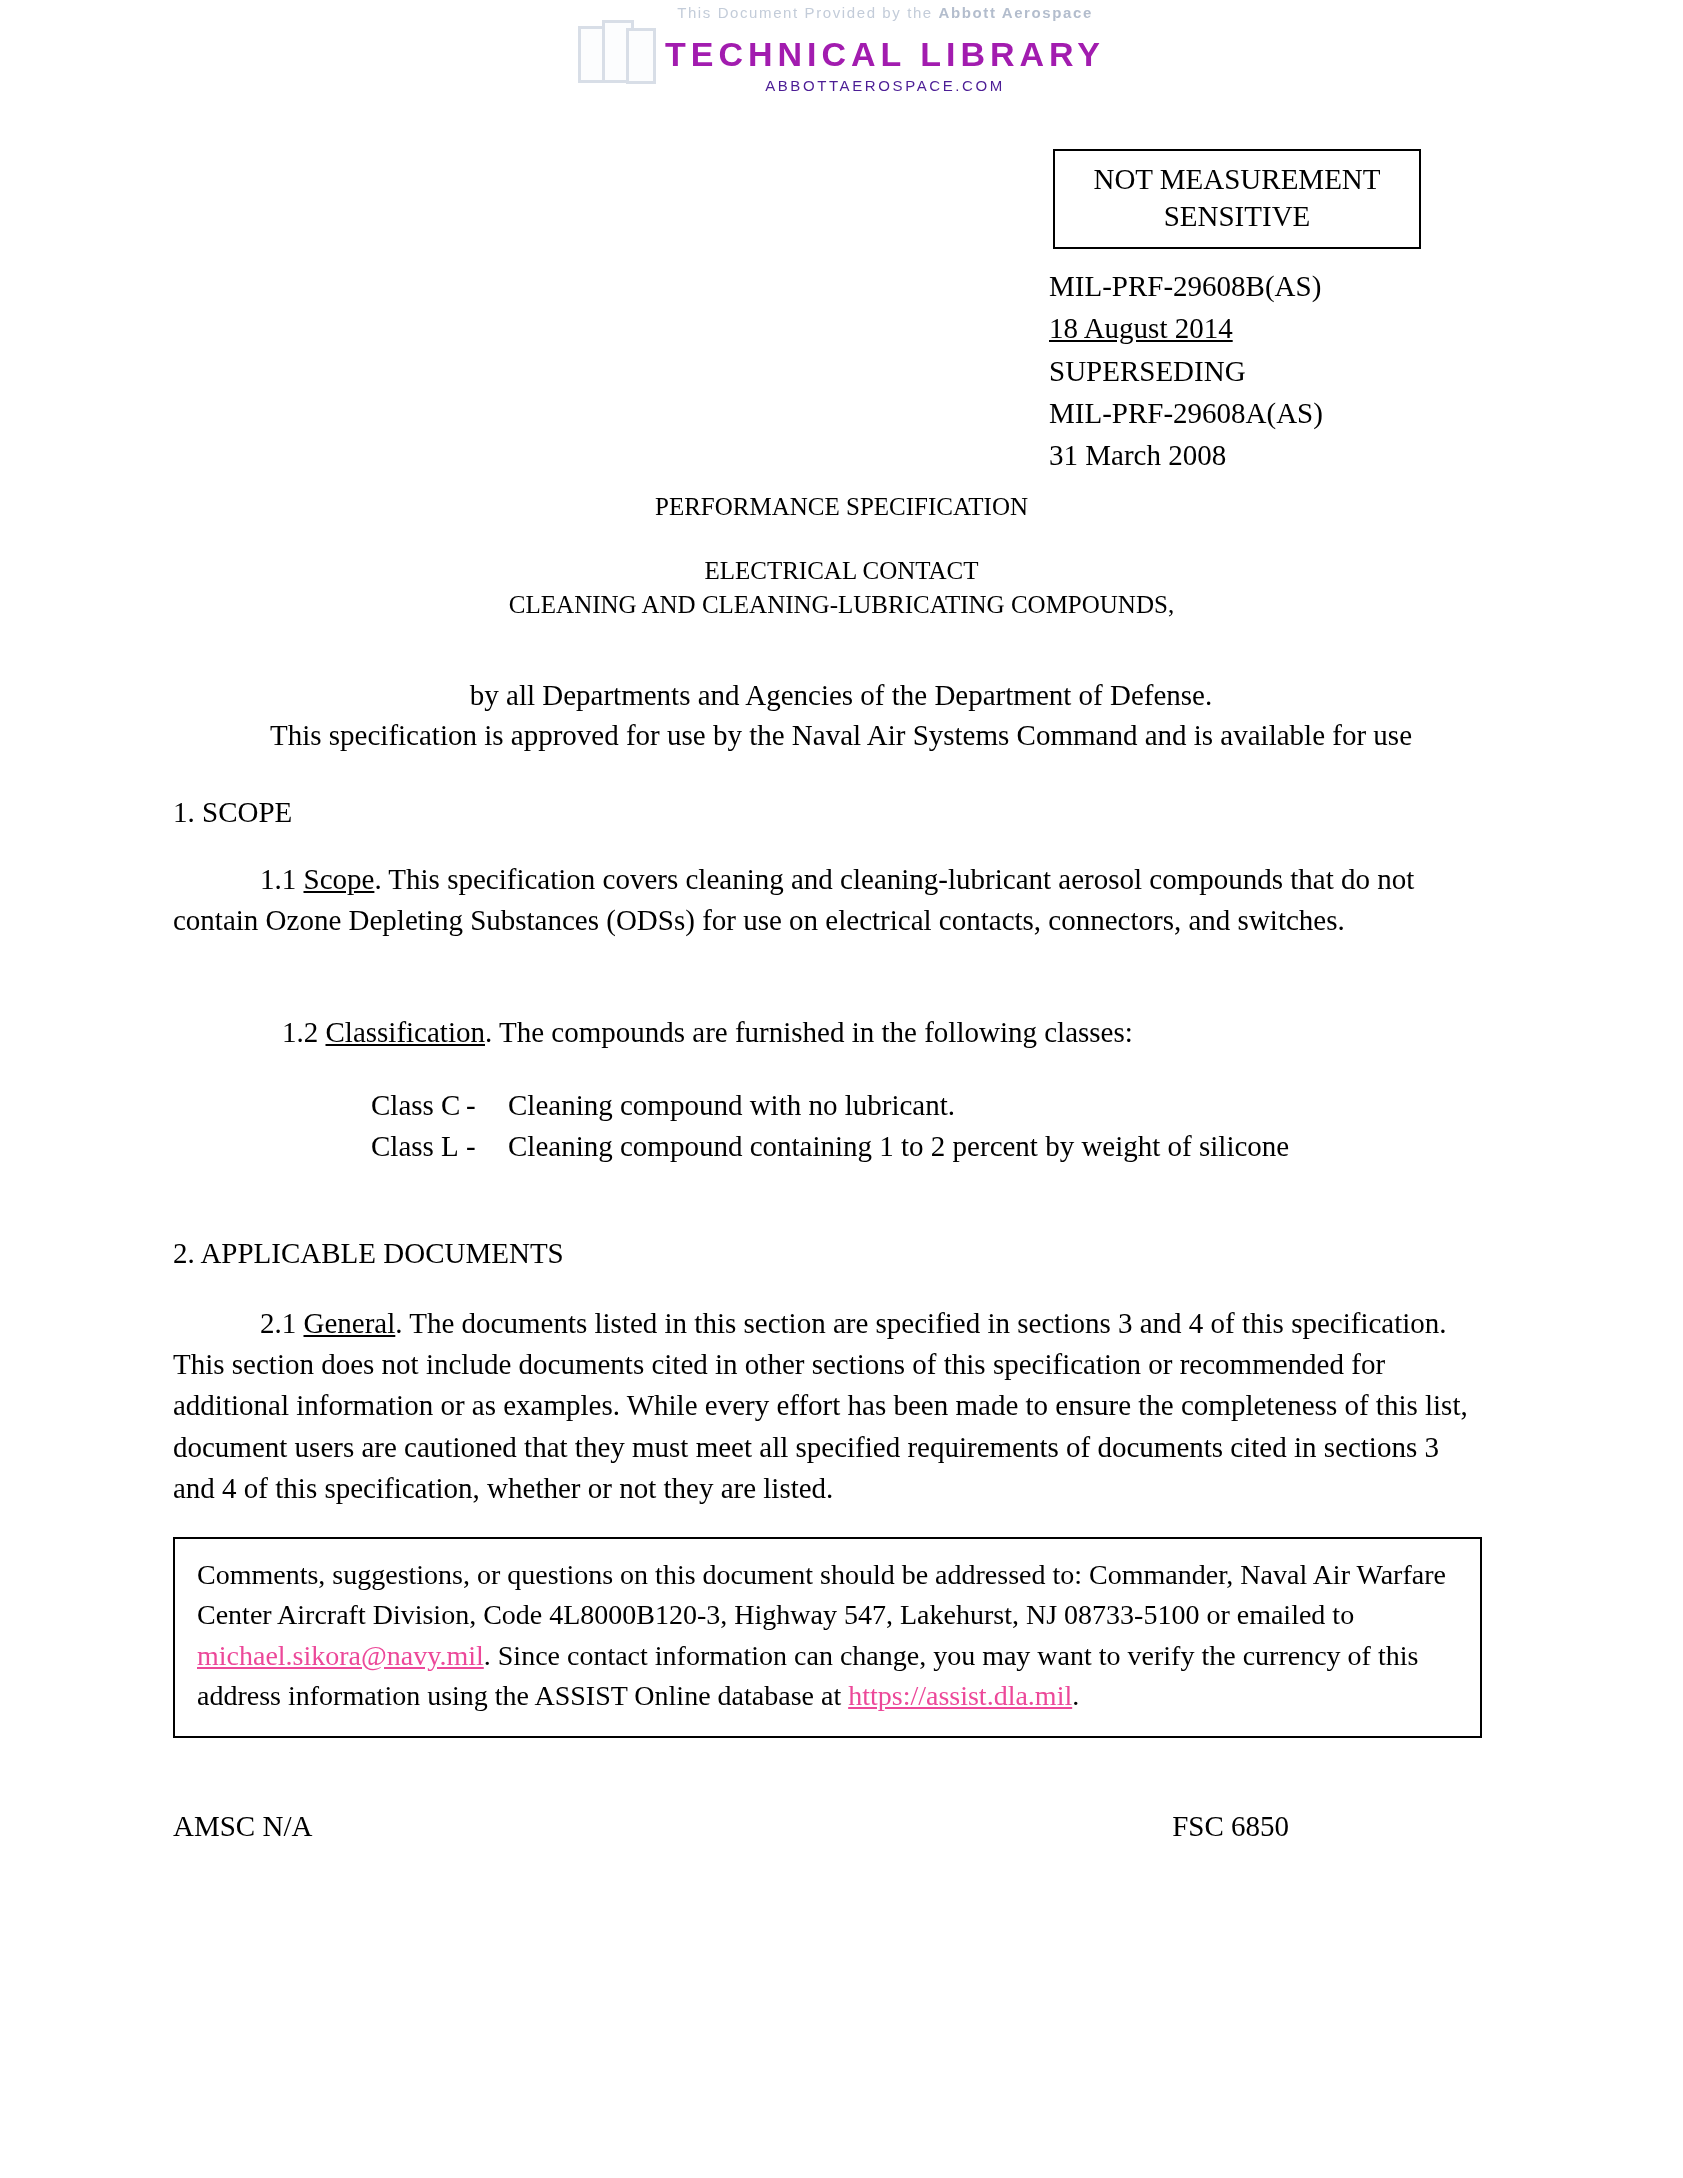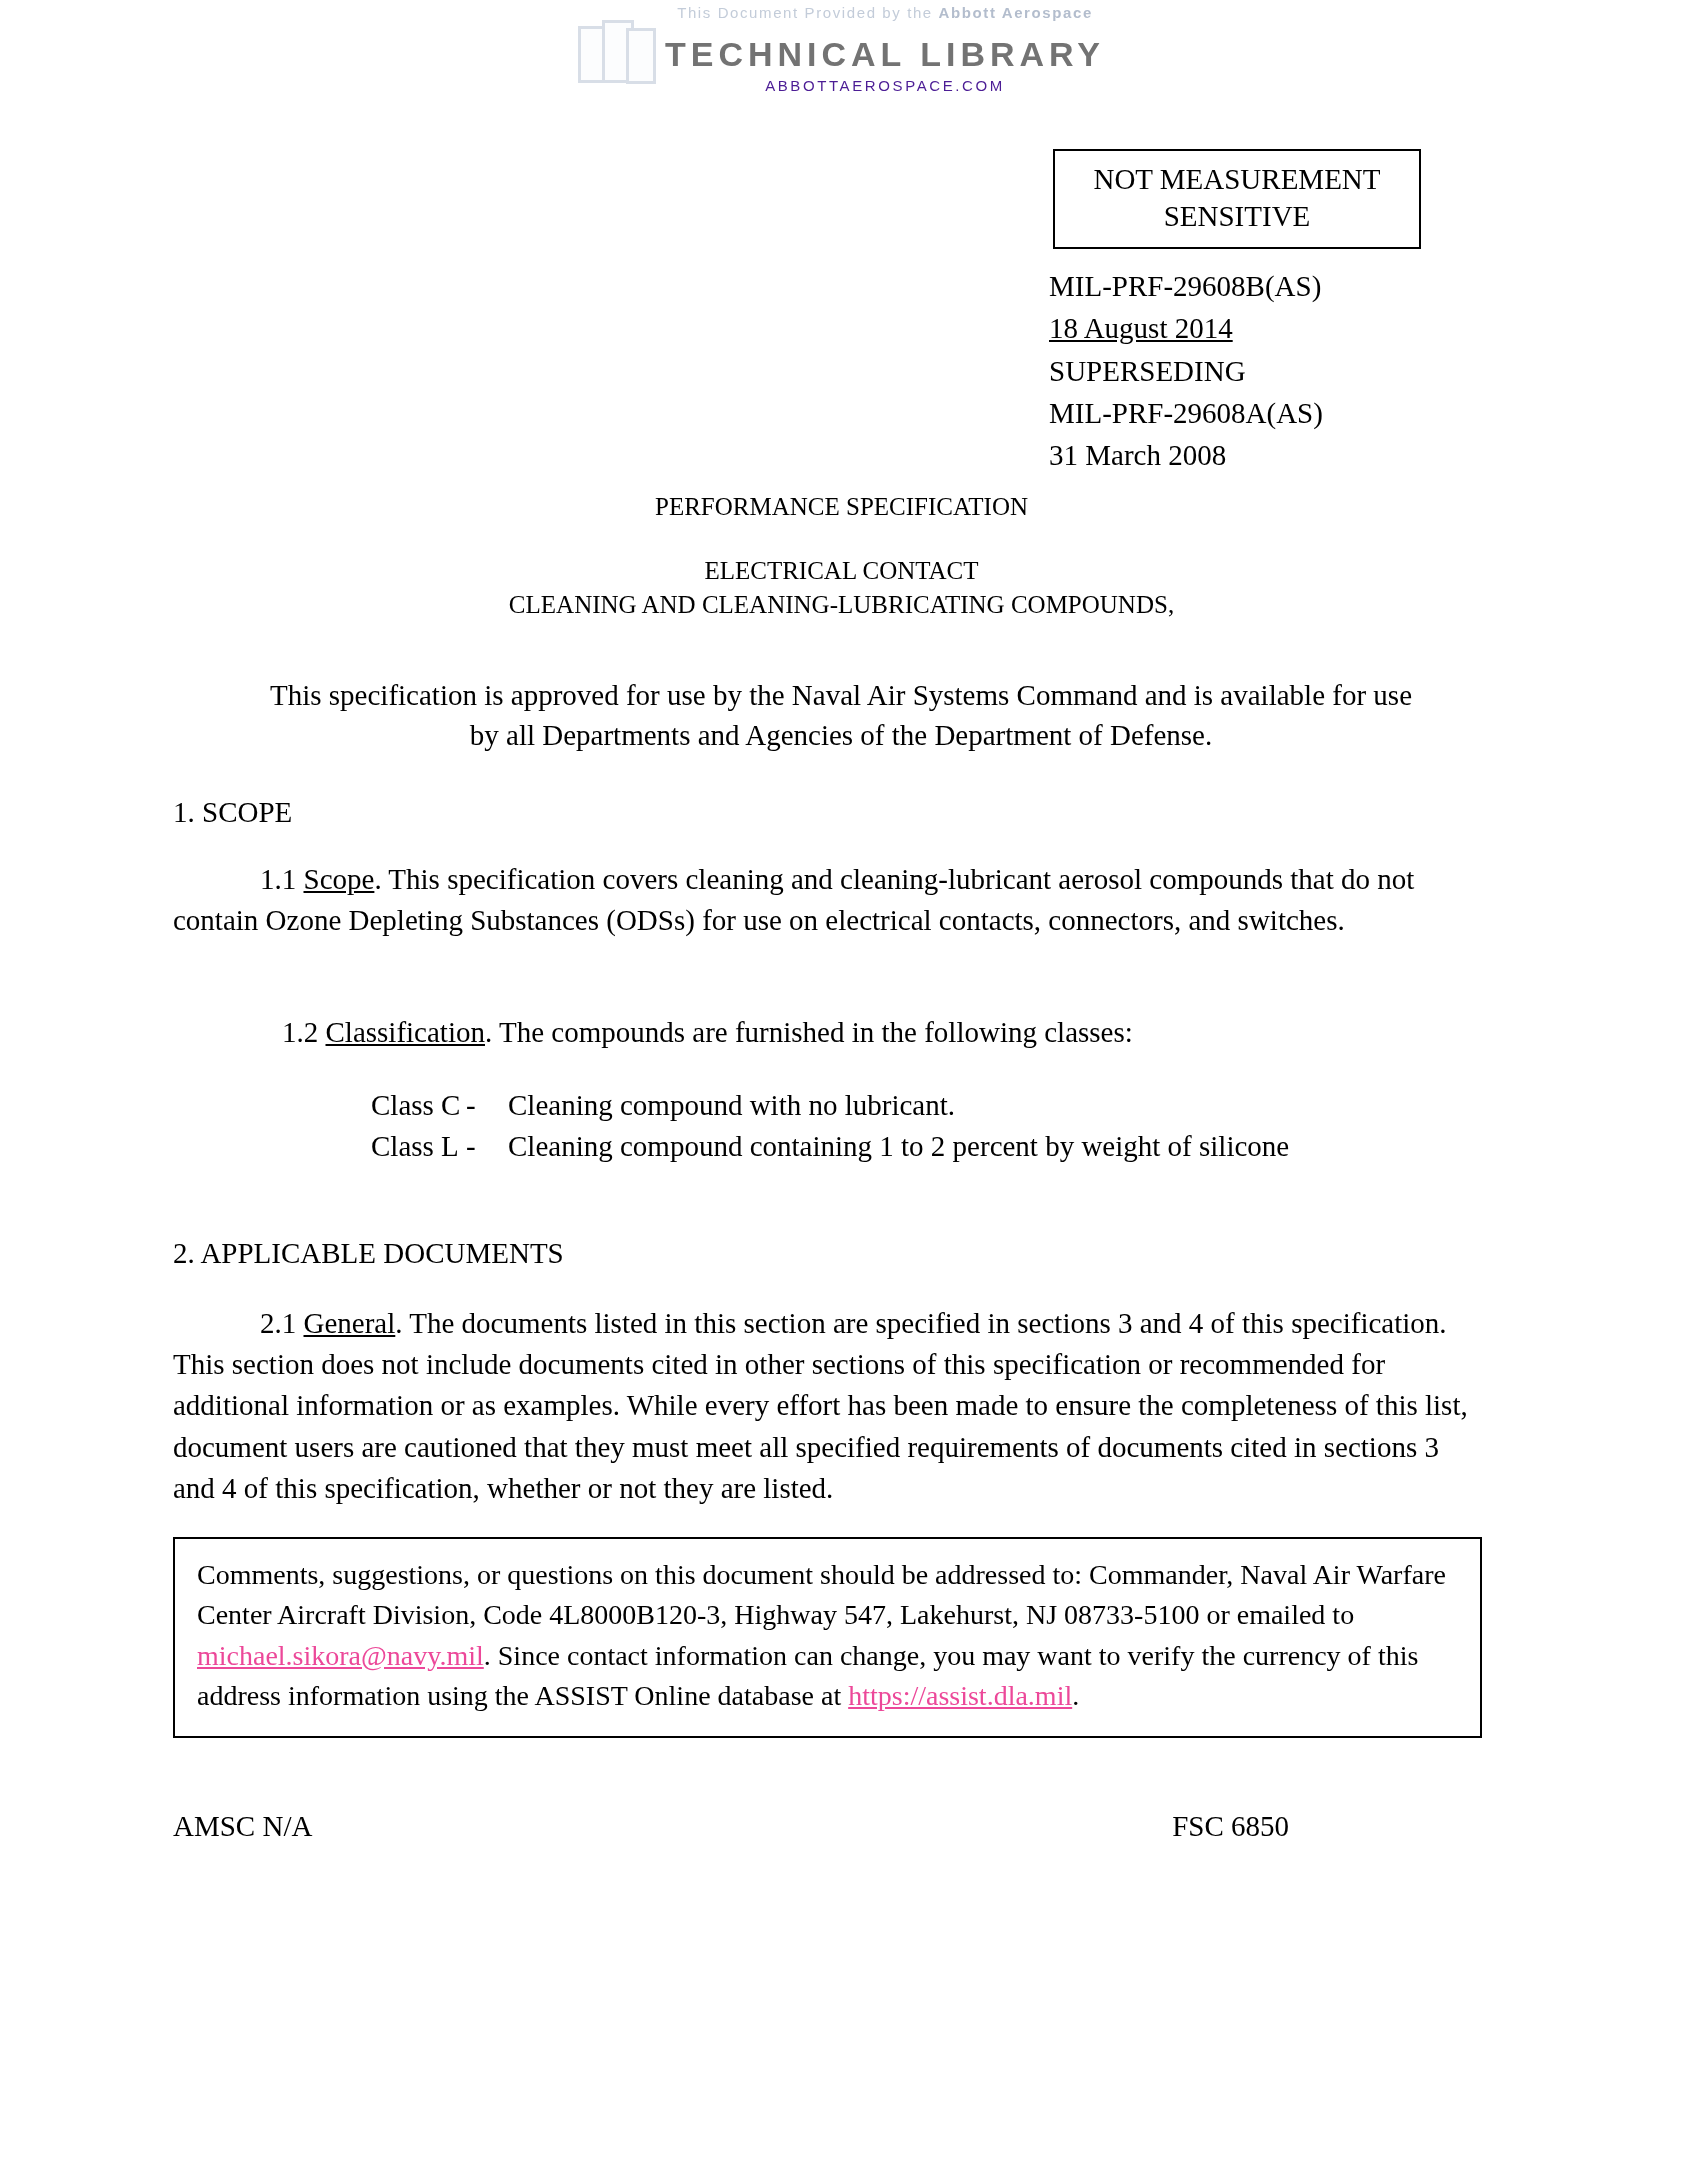--- a/index.html
+++ b/index.html
@@ -59,21 +59,21 @@
     color: #c3ccd9;
     margin-bottom: 16px;
   }
   .wm-line1 .bold {
     color: #b3bdcd;
     font-weight: bold;
   }
   .wm-line2 {
     font-size: 34px;
     letter-spacing: 5px;
-    color: #737373;
+    color: #a21caf;
     font-weight: bold;
     line-height: 1.05;
   }
   .wm-line3 {
     font-size: 15px;
     letter-spacing: 2.6px;
     color: #4c1d95;
     margin-top: 4px;
   }
 
@@ -227,22 +227,22 @@
   </div>
 
   <div class="title-block">
     <div>PERFORMANCE SPECIFICATION</div>
     <div class="spacer"></div>
     <div>ELECTRICAL CONTACT</div>
     <div>CLEANING AND CLEANING-LUBRICATING COMPOUNDS,</div>
   </div>
 
   <div class="approval">
+    <div>by all Departments and Agencies of the Department of Defense.</div>
     <div>This specification is approved for use by the Naval Air Systems Command and is available for use</div>
-    <div>by all Departments and Agencies of the Department of Defense.</div>
   </div>
 
   <div class="sec" id="scope-heading">1. SCOPE</div>
 
   <div class="sec" id="para-1-1">
     <span>1.1</span>
     <span class="u">Scope</span><span>. This specification covers cleaning and cleaning-lubricant aerosol compounds that do not contain Ozone Depleting Substances (ODSs) for use on electrical contacts, connectors, and switches.</span>
   </div>
 
   <div class="sec" id="para-1-2">

